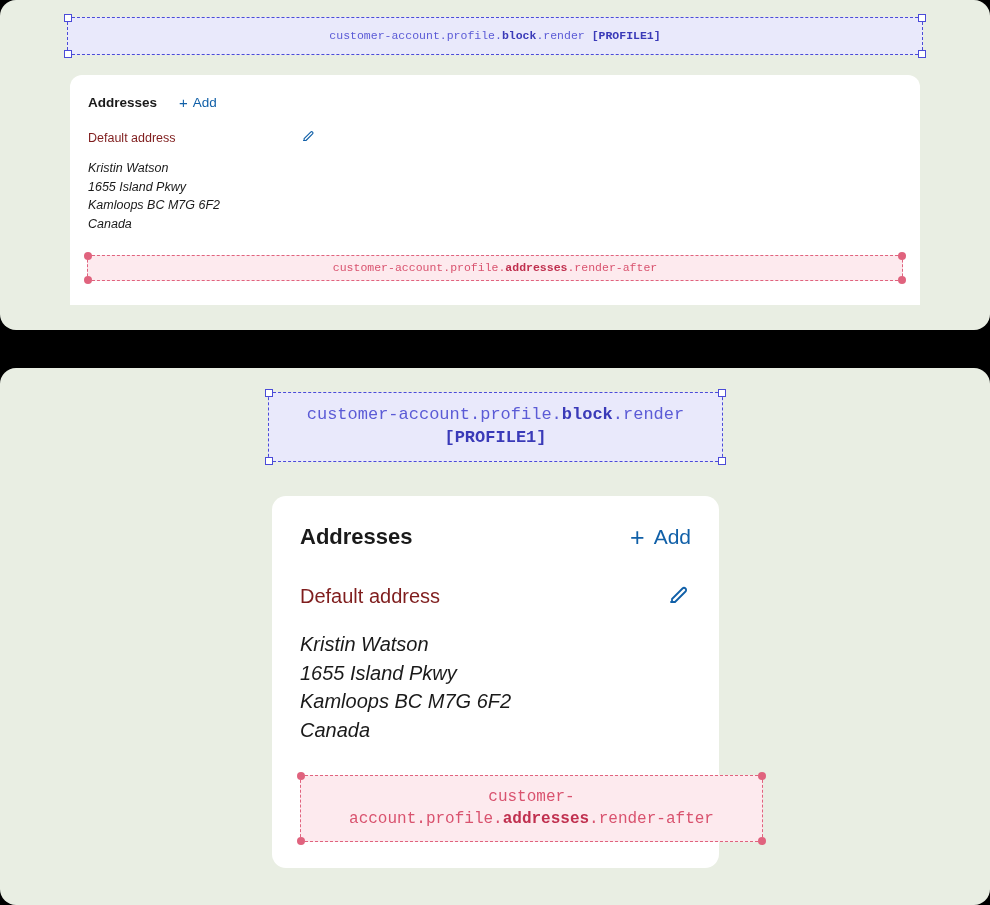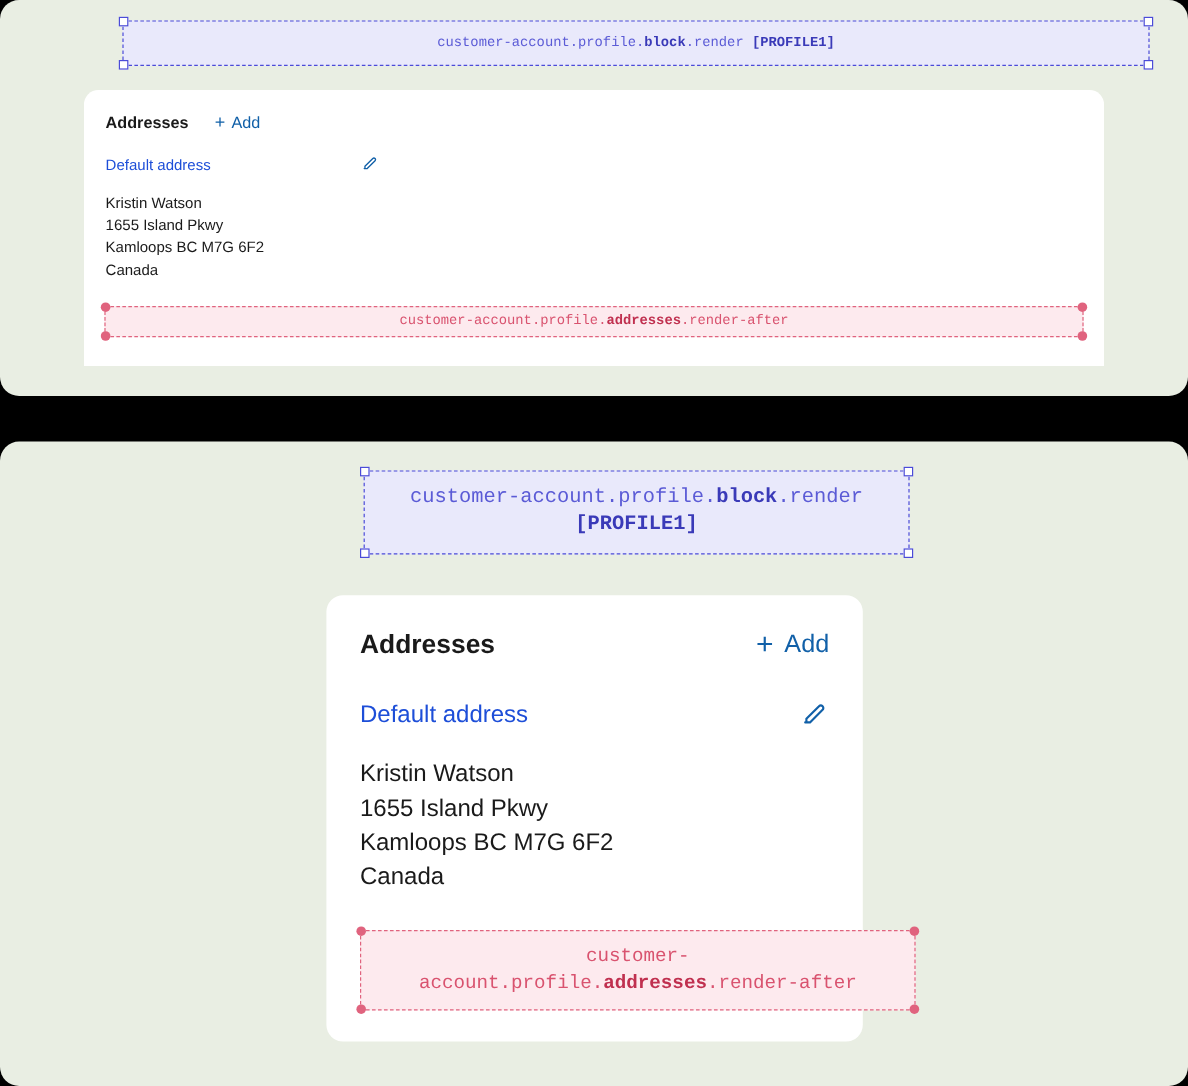--- a/index.html
+++ b/index.html
@@ -44,21 +44,20 @@
   .ext-box .ext-label {
     font-family: "Liberation Mono", monospace;
     white-space: pre-wrap;
     line-height: 1.35;
   }
   .ext-box .bold { font-weight: bold; }
 
   .ext-blue {
     background: #e9e9fb;
     border: 1.5px dashed #4b4bd8;
-    margin-left: 35px;
   }
   .ext-blue .ext-label { color: #5b5bd6; }
   .ext-blue .bold { color: #3a3ab8; }
 
   .ext-red {
     background: #fdeaee;
     border: 1.5px dashed #e0637e;
   }
   .ext-red .ext-label { color: #d9536f; }
   .ext-red .bold { color: #c0304f; }
@@ -108,23 +107,23 @@
   }
   .add-btn .plus {
     font-weight: normal;
     line-height: 1;
   }
   .sub-row {
     display: flex;
     align-items: center;
     justify-content: space-between;
   }
-  .sub-label { color: #1d4ed8; }
+  .sub-label { color: #7f1d1d; }
   .pencil { cursor: pointer; display:inline-block; }
-  .addr-line { color: #1a1a1a; }
+  .addr-line { color: #1a1a1a; font-style: italic; }
 
   
   #top-ext-blue {
     left: 67px; top: 17px;
     width: 856px; height: 38px;
   }
   #top-ext-blue .ext-label { font-size: 11.5px; }
 
   #top-card {
     left: 70px; top: 75px;

